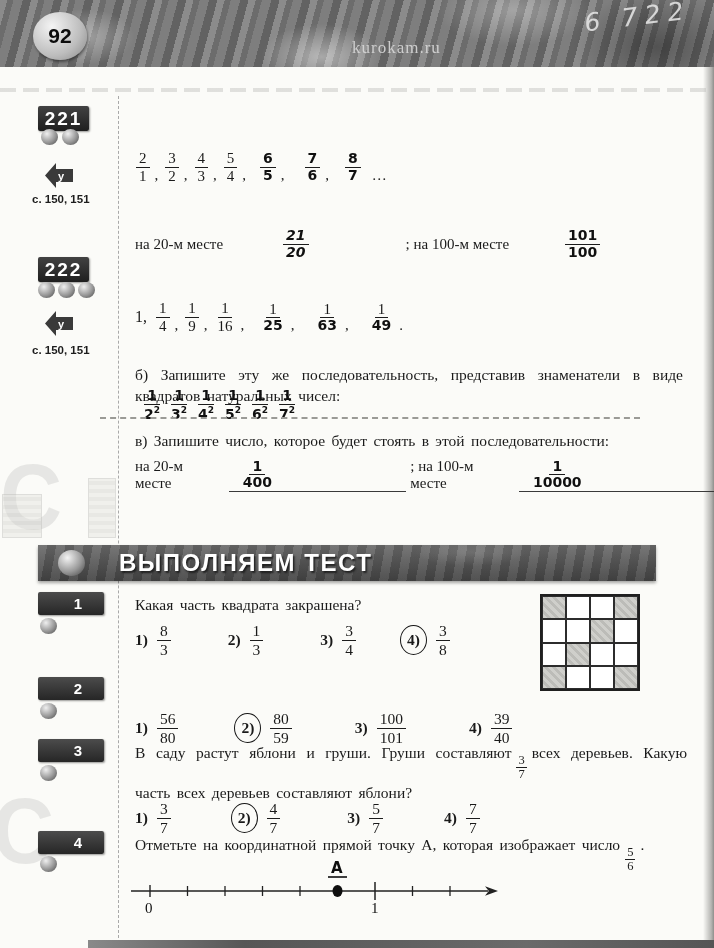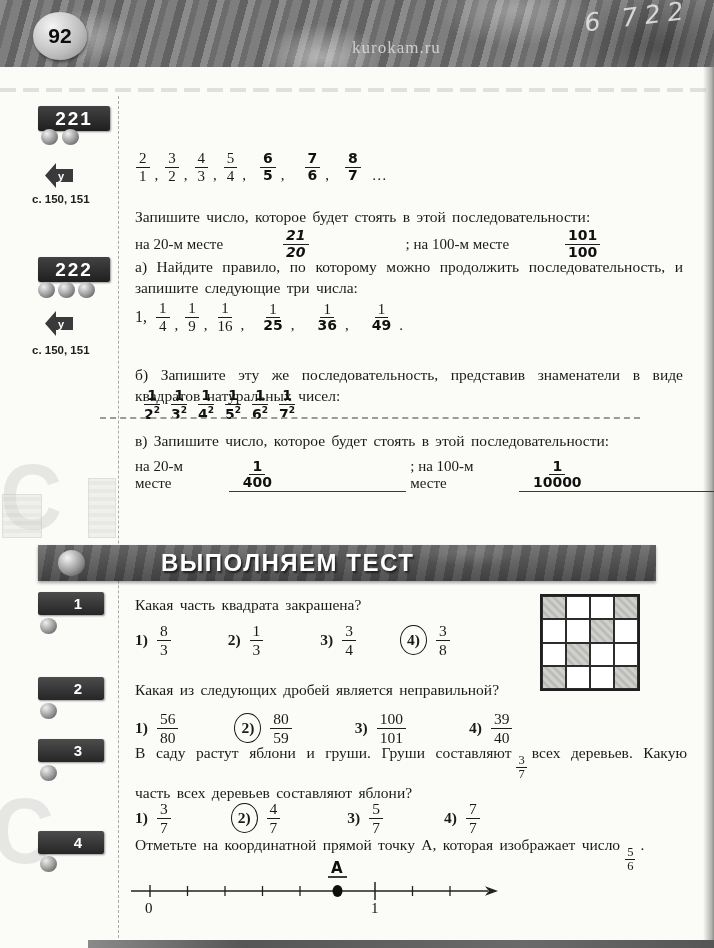--- a/index.html
+++ b/index.html
@@ -33,21 +33,21 @@
   .right-edge{position:absolute;right:0;top:67px;width:11px;height:881px;
     background:linear-gradient(90deg,transparent,#b5b5b2 75%,#8f8f8c);}
   .bottom-bar{position:absolute;left:88px;bottom:0;width:626px;height:8px;
     background:linear-gradient(90deg,#8a8a8a,#565656 25%,#6a6a6a 70%,#555);}
   .ghost{position:absolute;font:900 86px "Liberation Sans",sans-serif;color:#6f6f6f;
     opacity:.14;transform:scaleY(1.08);}
   .artifact{position:absolute;border:1px solid #bdbdb8;opacity:.45;
     background:repeating-linear-gradient(0deg,#e3e3de 0 4px,#d2d2cc 4px 8px);}
 
   
-  .pbadge{position:absolute;left:38px;width:72px;height:25px;border-radius:2px;
+  .pbadge{position:absolute;left:38px;width:51px;height:25px;border-radius:2px;
     background:linear-gradient(#424242,#1f1f1f);color:#fff;
     font:bold 19px "Liberation Sans",sans-serif;letter-spacing:2px;
     display:flex;align-items:center;justify-content:center;box-shadow:1px 1px 2px rgba(0,0,0,.4);}
   .qbadge{position:absolute;left:38px;width:66px;height:23px;border-radius:2px;
     background:linear-gradient(#4c4c4c,#262626);color:#fff;
     font:bold 15px "Liberation Sans",sans-serif;
     display:flex;align-items:center;justify-content:flex-end;padding-right:22px;box-sizing:border-box;
     box-shadow:1px 1px 2px rgba(0,0,0,.4);}
   .ball{position:absolute;width:17px;height:16px;border-radius:50%;
     background:radial-gradient(circle at 35% 30%,#efefef,#979797 55%,#474747);}
@@ -76,21 +76,21 @@
 
   
   .banner{position:absolute;left:38px;top:545px;width:618px;height:36px;
     background:
       radial-gradient(80px 20px at 70% 20%, rgba(255,255,255,.12), transparent 70%),
       repeating-linear-gradient(100deg, rgba(255,255,255,.06) 0 9px, rgba(0,0,0,.12) 9px 18px),
       linear-gradient(#6e6e6e,#474747);
     display:flex;align-items:center;box-shadow:0 2px 3px rgba(0,0,0,.35);}
   .banner-ball{position:static;width:27px;height:26px;margin-left:20px;border-radius:50%;
     background:radial-gradient(circle at 35% 30%,#f3f3f3,#9a9a9a 55%,#3f3f3f);}
-  .banner-text{margin-left:76px;font:900 24px "Liberation Sans",sans-serif;color:#fff;
+  .banner-text{margin-left:34px;font:900 24px "Liberation Sans",sans-serif;color:#fff;
     letter-spacing:1.5px;text-shadow:1.5px 2px 2px #1e1e1e;}
 
   
   .opts{position:absolute;display:flex;align-items:center;font-size:15.5px;}
   .opt{display:flex;align-items:center;gap:8px;}
   .olabel{font-weight:bold;}
   .circled{border:1.7px solid #161616;border-radius:50%;padding:5px 6px;margin:-5px 0 -5px -7px;}
 
   
   .grid{position:absolute;left:540px;top:594px;width:100px;height:97px;
@@ -161,21 +161,20 @@
         <span class="d">6</span>
       </span>
     <span class="comma">,</span>
     <span class="frac hand" style="margin-left:10px;">
         <span class="n">8</span>
         <span class="d">7</span>
       </span>
     <span class="comma" style="margin-left:6px;">…</span>
   </div>
 
-  <div class="t" style="left:135px;top:206px;width:548px;">Запишите число, которое будет стоять в этой последовательности:</div>
 
   <div class="row" style="left:135px;top:222px;height:44px;">
     <span>на 20-м месте</span>
     <span class="frac hand" style="margin-left:60px;font-style:italic;">
         <span class="n">21</span>
         <span class="d">20</span>
       </span>
     <span style="margin-left:96px;">; на 100-м месте</span>
     <span class="frac hand" style="margin-left:56px;">
         <span class="n">101</span>
@@ -186,21 +185,20 @@
   <div class="pbadge" style="top:257px;">222</div>
   <div class="ball" style="left:38px;top:282px;"></div>
   <div class="ball" style="left:58px;top:282px;"></div>
   <div class="ball" style="left:78px;top:282px;"></div>
   <svg class="aicon" style="left:44px;top:310px;" viewBox="0 0 30 27">
     <path d="M12 1 L12 7 L29 7 L29 20 L12 20 L12 26 L1 13.5 Z" fill="#3a3a3a"></path>
     <text x="14" y="18" font-size="11" font-weight="bold" fill="#fff" font-family="Liberation Sans, sans-serif">у</text>
   </svg>
   <div class="pref" style="top:344px;">с. 150, 151</div>
 
-  <div class="t" style="left:135px;top:256px;width:548px;">а) Найдите правило, по которому можно продолжить последовательность, и запишите следующие три числа:</div>
 
   <div class="row seq" style="left:135px;top:300px;">
     <span style="align-self:center;margin-right:4px;font-size:16px;">1,</span>
     <span class="frac">
         <span class="n">1</span>
         <span class="d">4</span>
       </span>
     <span class="comma">,</span>
     <span class="frac">
         <span class="n">1</span>
@@ -212,21 +210,21 @@
         <span class="d">16</span>
       </span>
     <span class="comma">,</span>
     <span class="frac" style="margin-left:10px;">
         <span class="n">1</span>
         <span class="d hand">25</span>
       </span>
     <span class="comma">,</span>
     <span class="frac" style="margin-left:14px;">
         <span class="n">1</span>
-        <span class="d hand">36</span>
+        <span class="d hand">63</span>
       </span>
     <span class="comma">,</span>
     <span class="frac" style="margin-left:14px;">
         <span class="n">1</span>
         <span class="d hand">49</span>
       </span>
     <span class="comma">.</span>
   </div>
 
   <div class="t" style="left:135px;top:349px;width:548px;margin-top:15px;">б) Запишите эту же последовательность, представив знаменатели в виде квадратов натуральных чисел:</div>
@@ -330,21 +328,20 @@
       <div class="gcell"></div>
       <div class="gcell"></div>
       <div class="gcell shaded"></div>
       <div class="gcell"></div>
       <div class="gcell"></div>
       <div class="gcell shaded"></div>
     </div>
 
   <div class="qbadge" style="top:677px;">2</div>
   <div class="ball" style="left:40px;top:703px;"></div>
-  <div class="t" style="left:135px;top:679px;width:470px;">Какая из следующих дробей является неправильной?</div>
   <div class="opts" style="left:135px;top:706px;height:44px;">
     <span class="opt" style="margin-right:62px;">
       <span class="olabel">1)</span>
       <span class="frac">
           <span class="n">56</span>
           <span class="d">80</span>
         </span>
       </span>
     <span class="opt" style="margin-right:62px;">
       <span class="olabel circled">2)</span>

